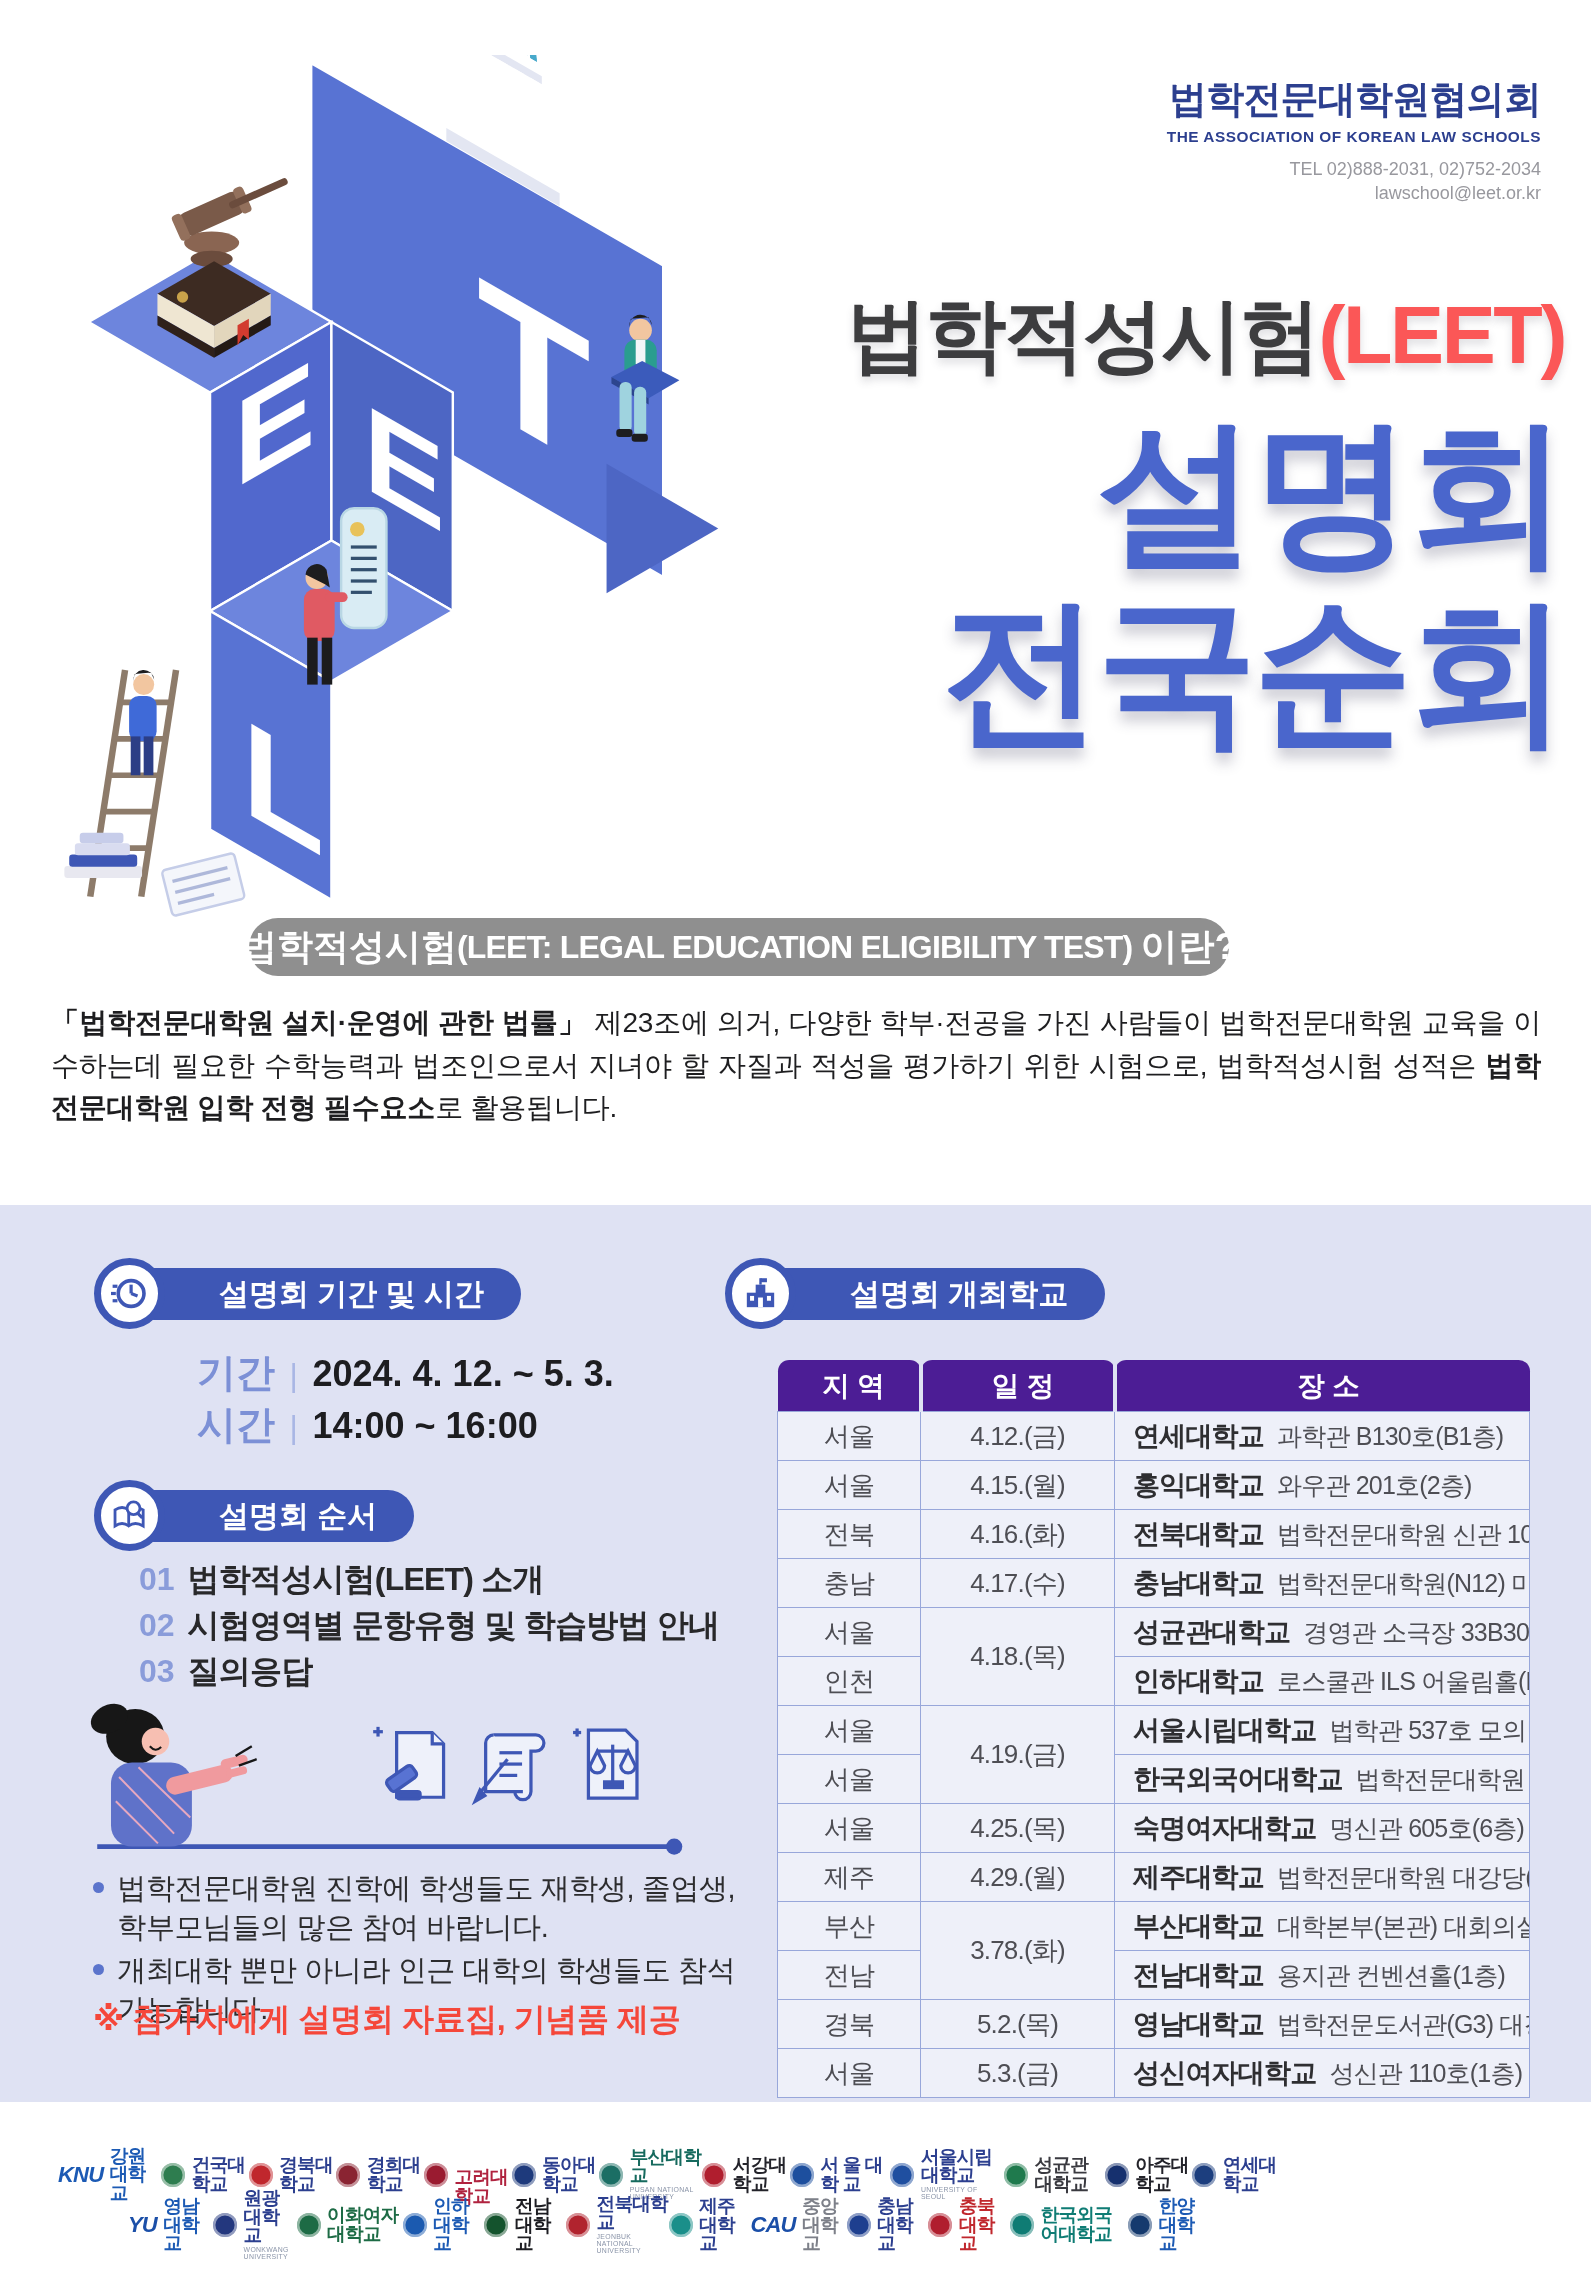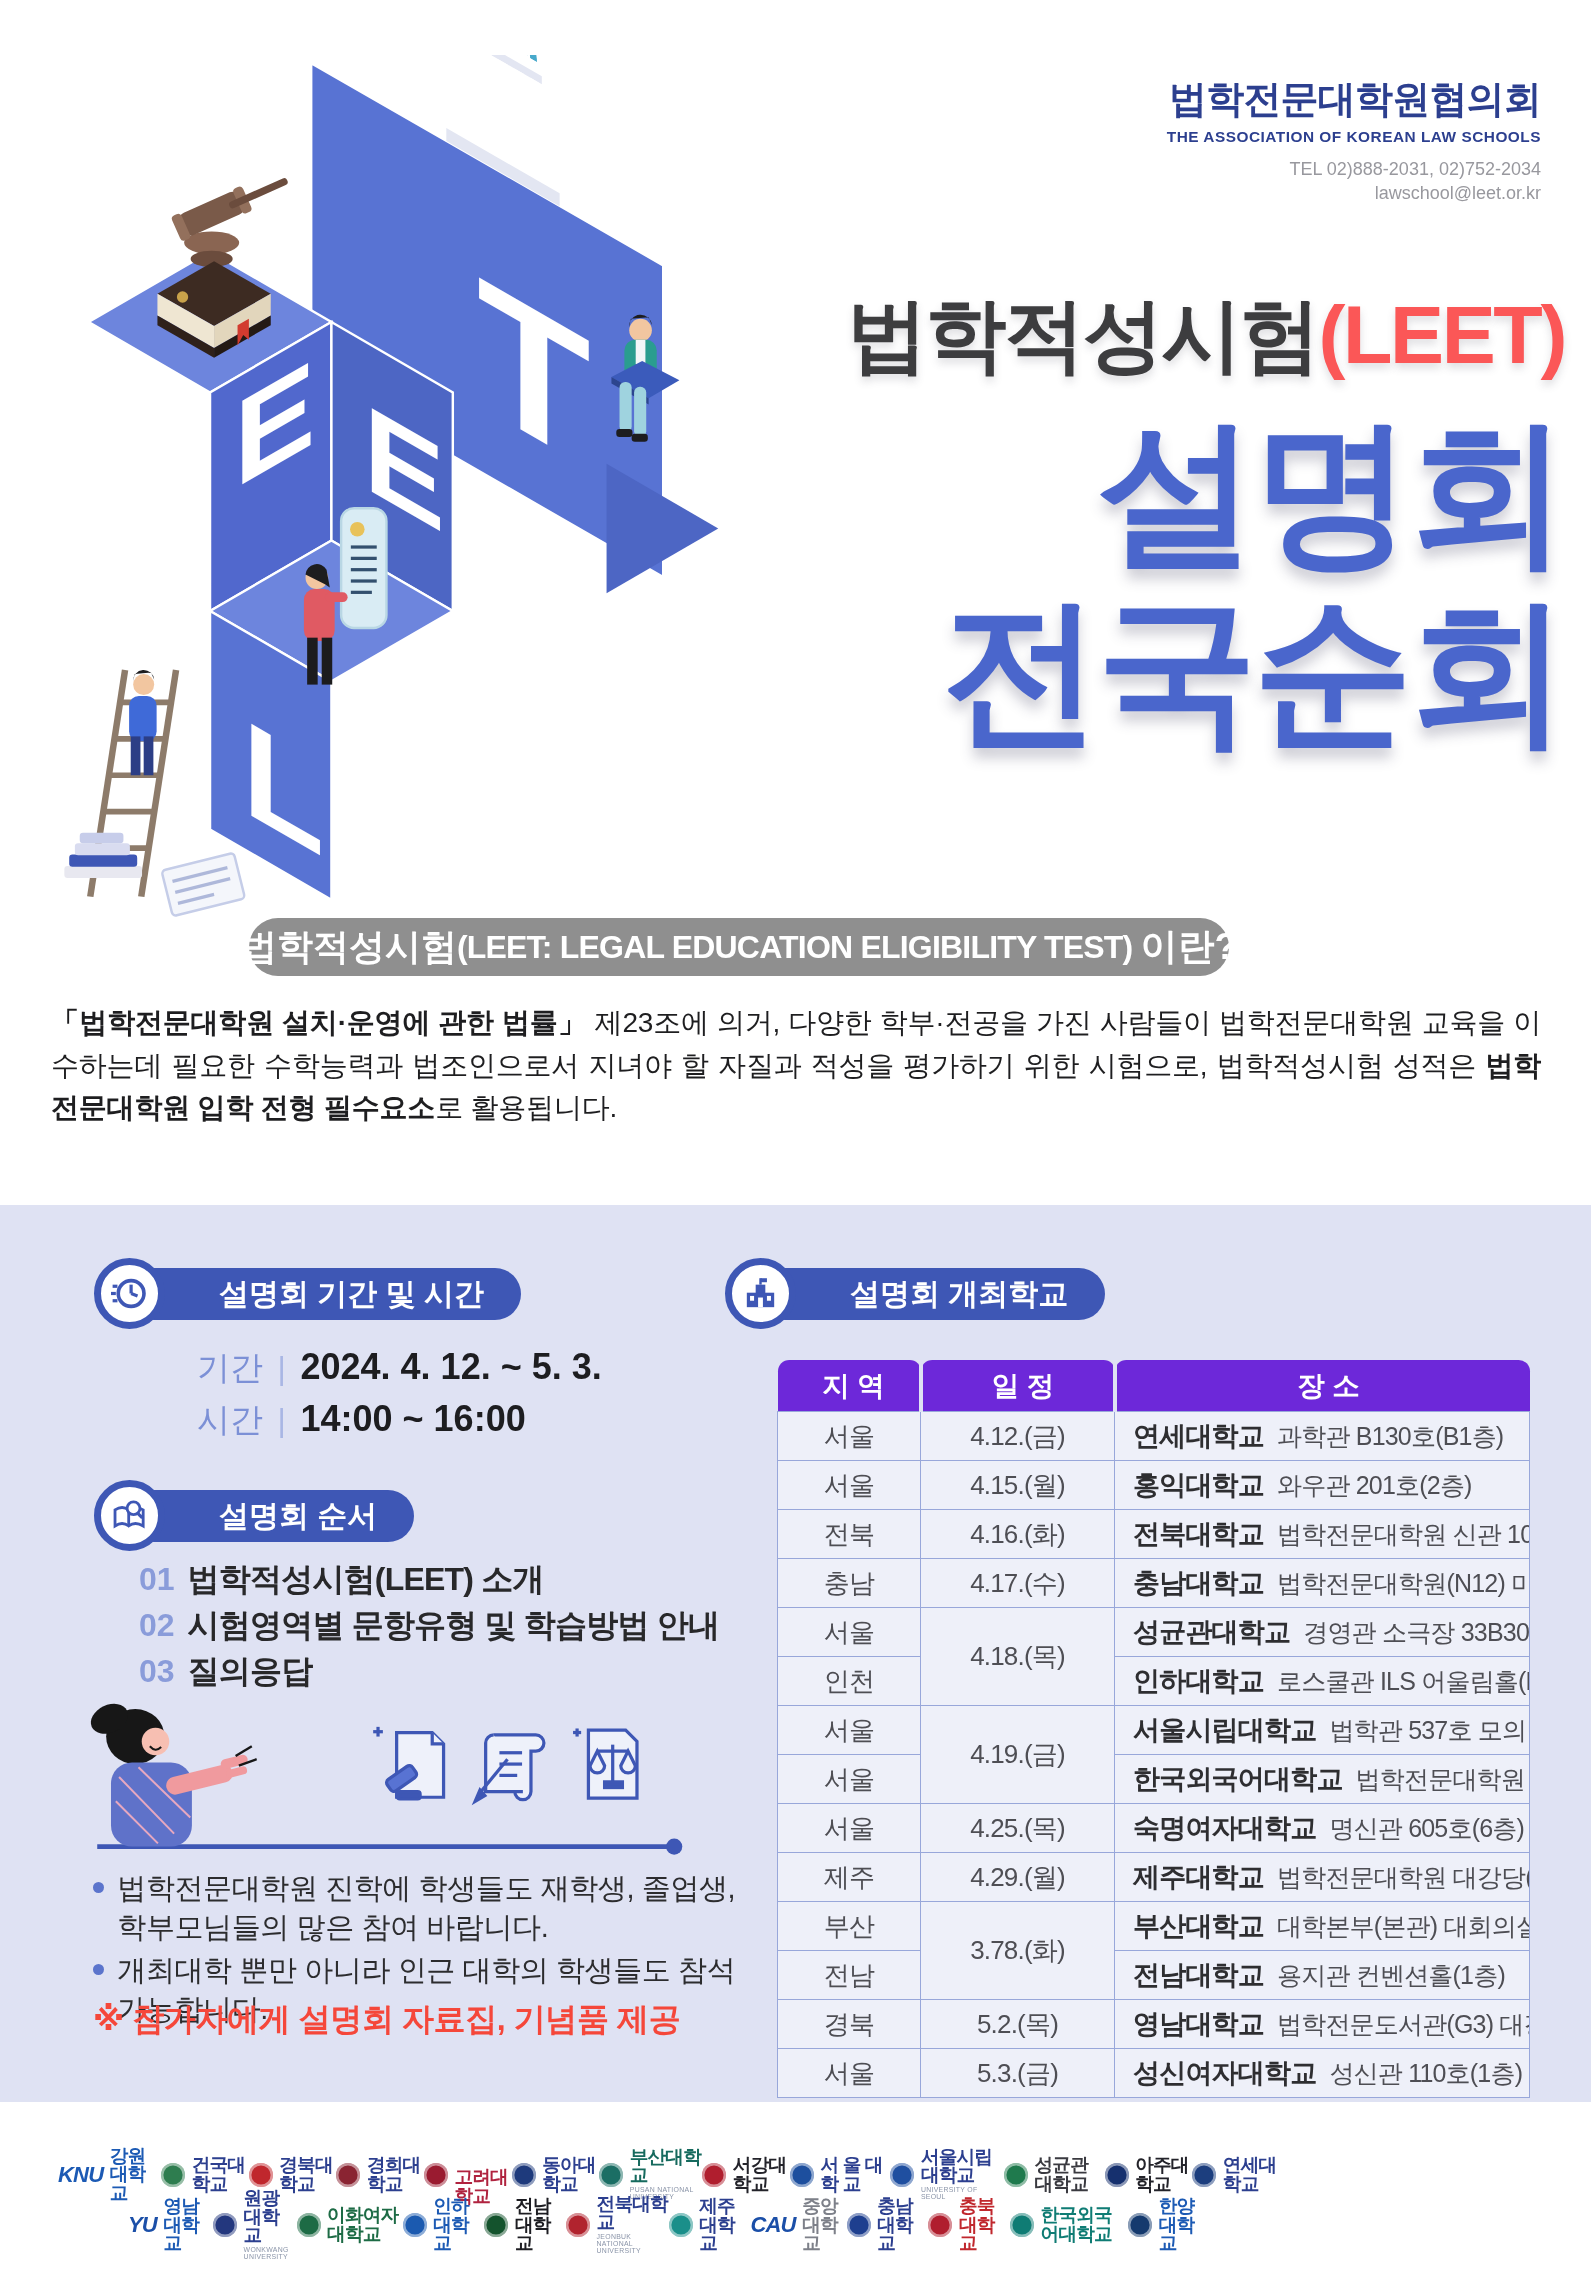--- a/index.html
+++ b/index.html
@@ -29,35 +29,35 @@
   .about-p b{font-weight:800;}
   
   .section-bg{position:absolute;left:0;top:1205px;width:1591px;height:897px;background:#dfe2f3;}
   
   .pill{position:absolute;height:52px;background:#3e57b5;border-radius:27.5px;display:flex;align-items:center;
         color:#fff;font-size:30px;font-weight:800;padding:0 37px 0 91px;white-space:nowrap;}
   .pill-circle{position:absolute;width:71px;height:71px;border-radius:50%;background:#fff;
                border:7.3px solid #3e57b5;box-sizing:border-box;display:flex;align-items:center;justify-content:center;z-index:2;}
   
   .sched-line{position:absolute;left:197px;white-space:nowrap;}
-  .sched-label{font-size:33px;font-weight:400;color:#7c90d6;}
+  .sched-label{font-size:39px;font-weight:700;color:#7c90d6;}
   .sched-div{font-size:32px;color:#a9b6e4;margin:0 14.6px;font-weight:400;}
   .sched-value{font-size:36px;font-weight:700;color:#1d1d20;letter-spacing:0px;}
   
   .order-item{position:absolute;left:139px;white-space:nowrap;}
   .order-no{font-size:32px;font-weight:800;color:#8a9cda;margin-right:13px;}
   .order-text{font-size:32px;font-weight:700;color:#28282a;letter-spacing:-0.8px;}
   
   .bullet{position:absolute;left:93px;width:648px;display:flex;}
   .bullet-dot{width:11.3px;height:11.3px;border-radius:50%;background:#5b74cc;margin:13px 13px 0 0;flex:none;}
   .bullet-text{font-size:29px;line-height:1.36;color:#2c2c2e;letter-spacing:-0.4px;}
   .red-note{position:absolute;left:93px;top:1998px;font-size:32px;font-weight:800;color:#f5473a;letter-spacing:-0.4px;}
   
   .venue-table{position:absolute;left:777px;top:1360px;width:753px;border-collapse:collapse;table-layout:fixed;}
-  .venue-table th{height:49px;background:#6d28d9;color:#fff;font-size:27.5px;font-weight:800;
+  .venue-table th{height:49px;background:#4c1d95;color:#fff;font-size:27.5px;font-weight:800;
                   border-radius:11.3px 11.3px 0 0;border:none;padding-left:12px;}
   .venue-table th.gap{border-left:4.9px solid #dfe2f3;}
   .venue-table td{height:46px;background:#eef0f9;border:1.6px solid #98a7da;vertical-align:middle;}
   .venue-table td.c{ text-align:center;font-size:26px;color:#4e4e54;letter-spacing:-0.8px;}
   .venue-table td.p{ padding-left:18px;font-size:25px;color:#4e4e54;letter-spacing:-0.8px;white-space:nowrap;overflow:hidden;}
   .venue-table td.p .school{font-size:27px;font-weight:800;color:#2e2e31;margin-right:13px;}
   
   .logo-row{position:absolute;width:1338px;display:flex;align-items:center;box-sizing:border-box;}
   .logo-row1{top:2144px;padding:0 58px;justify-content:space-between;}
   .logo-row2{top:2189px;padding:0 128px;justify-content:space-between;}

